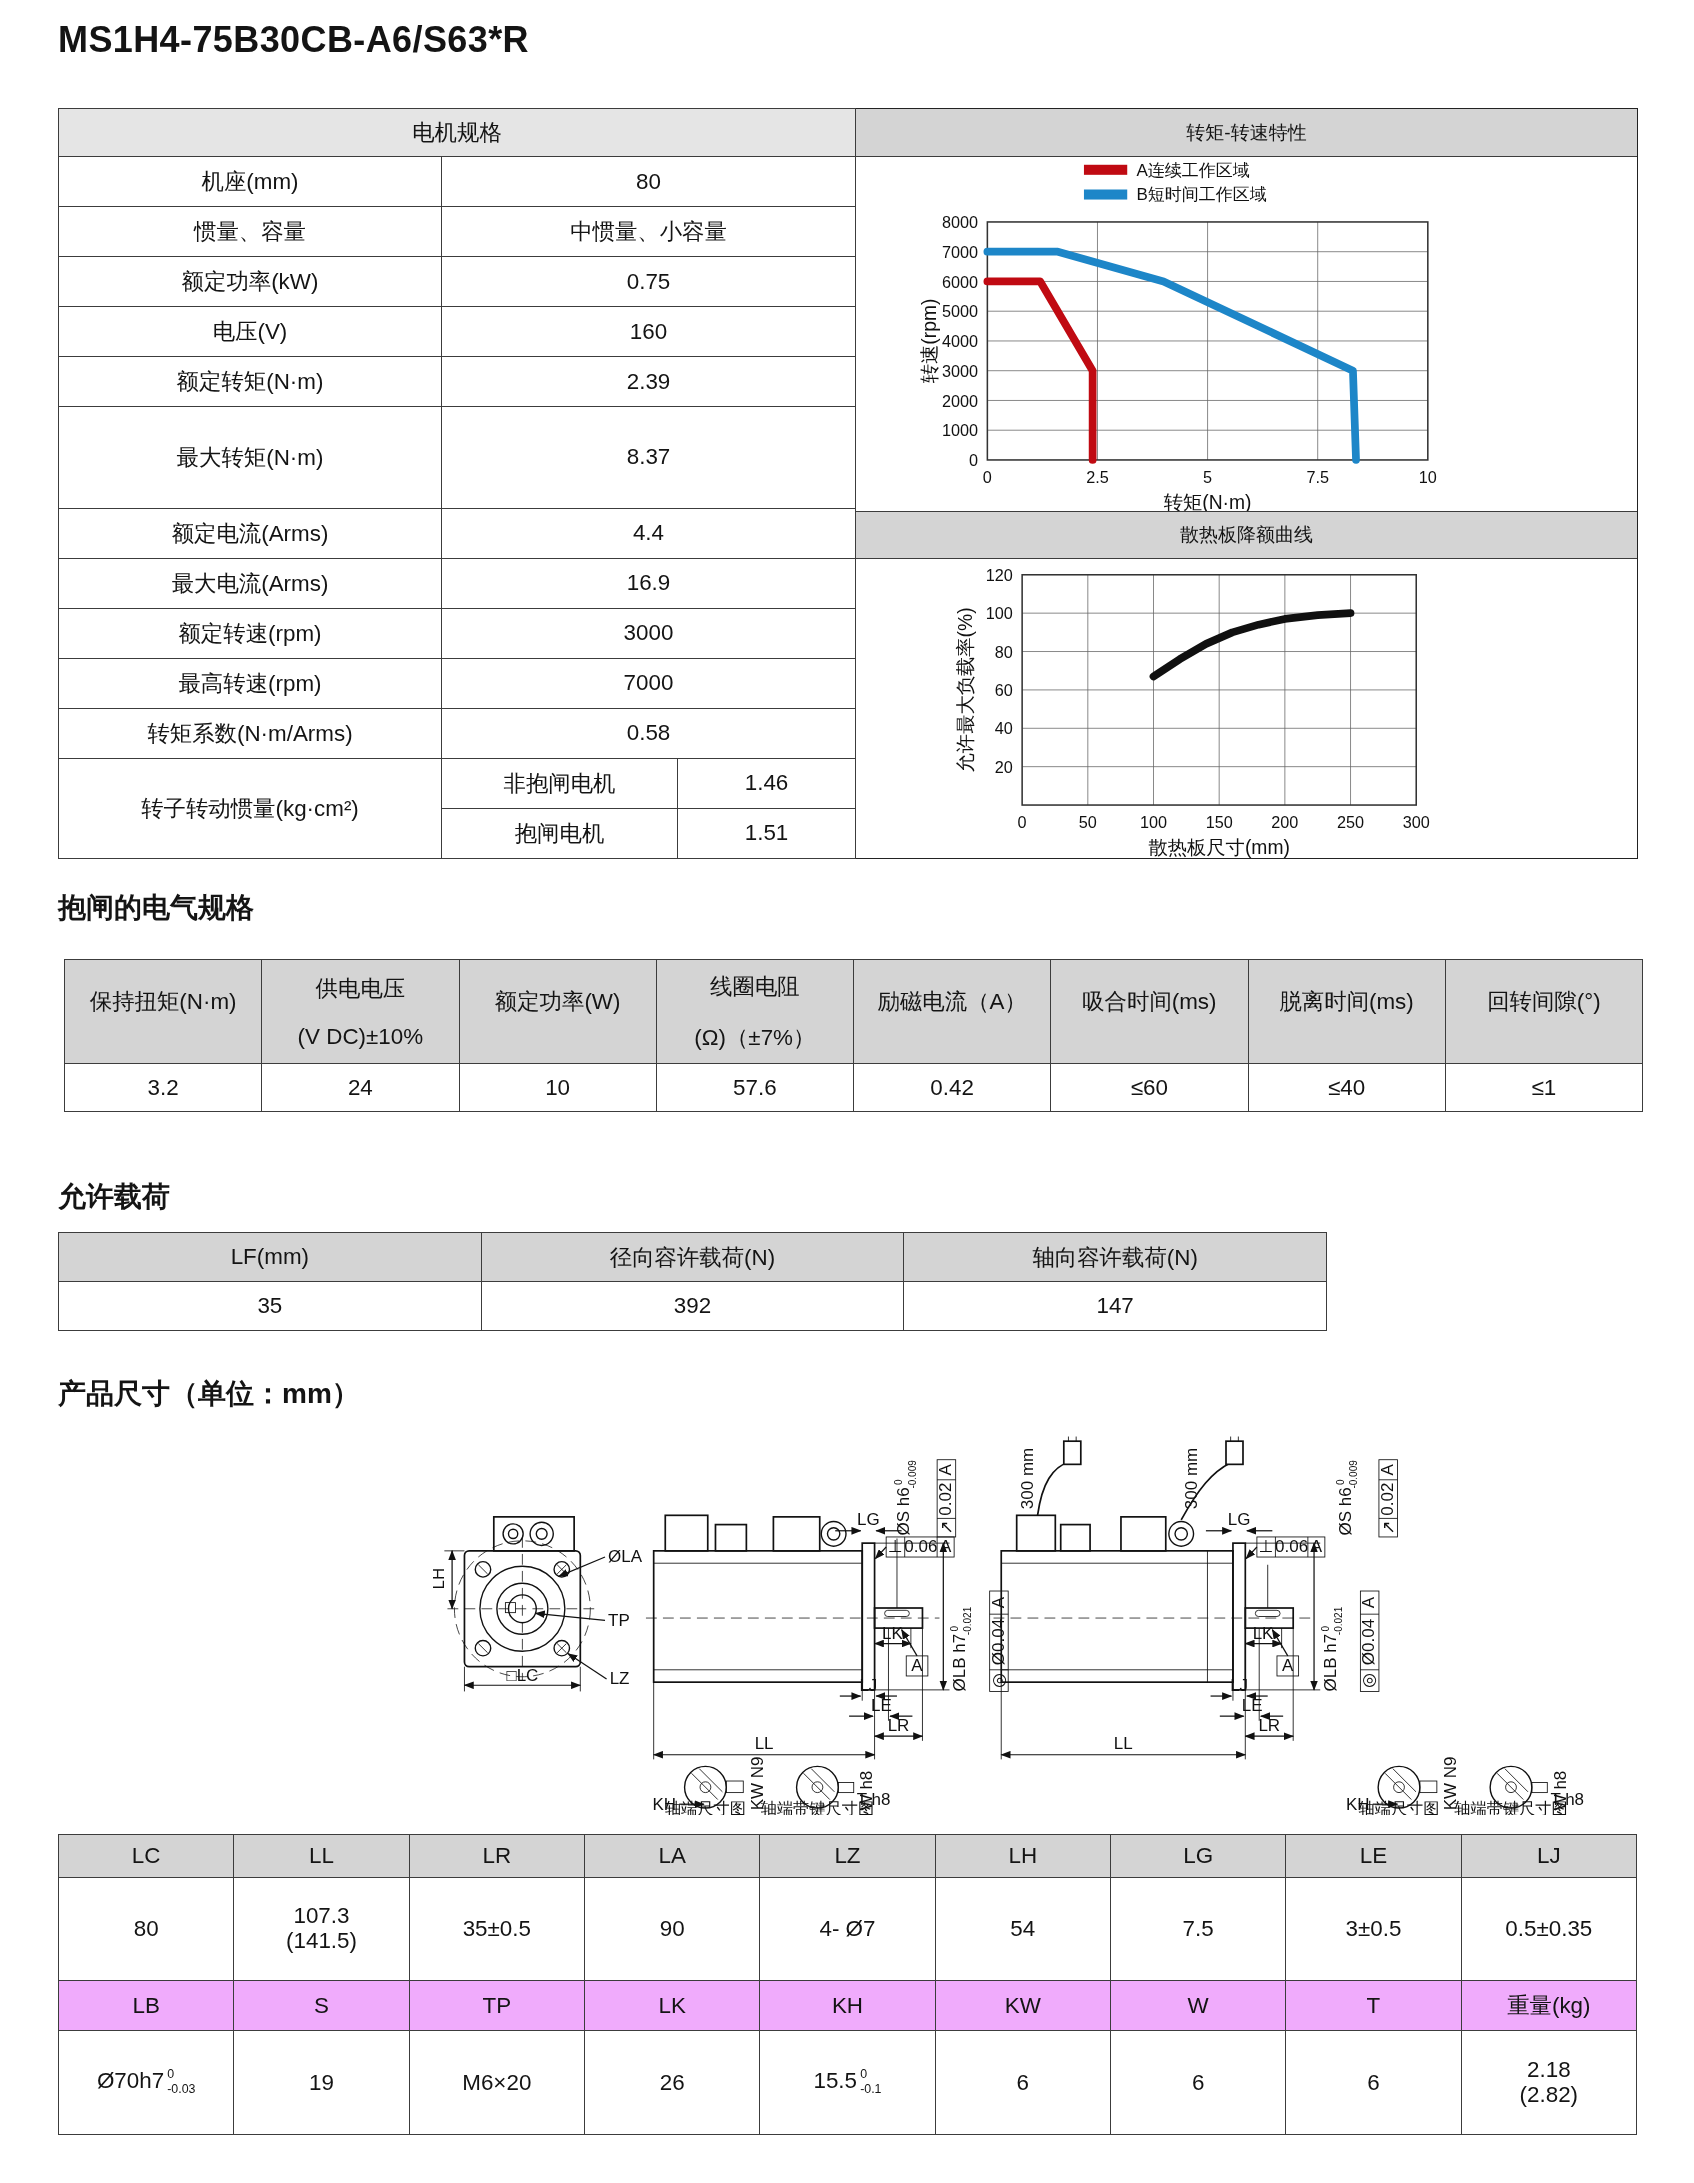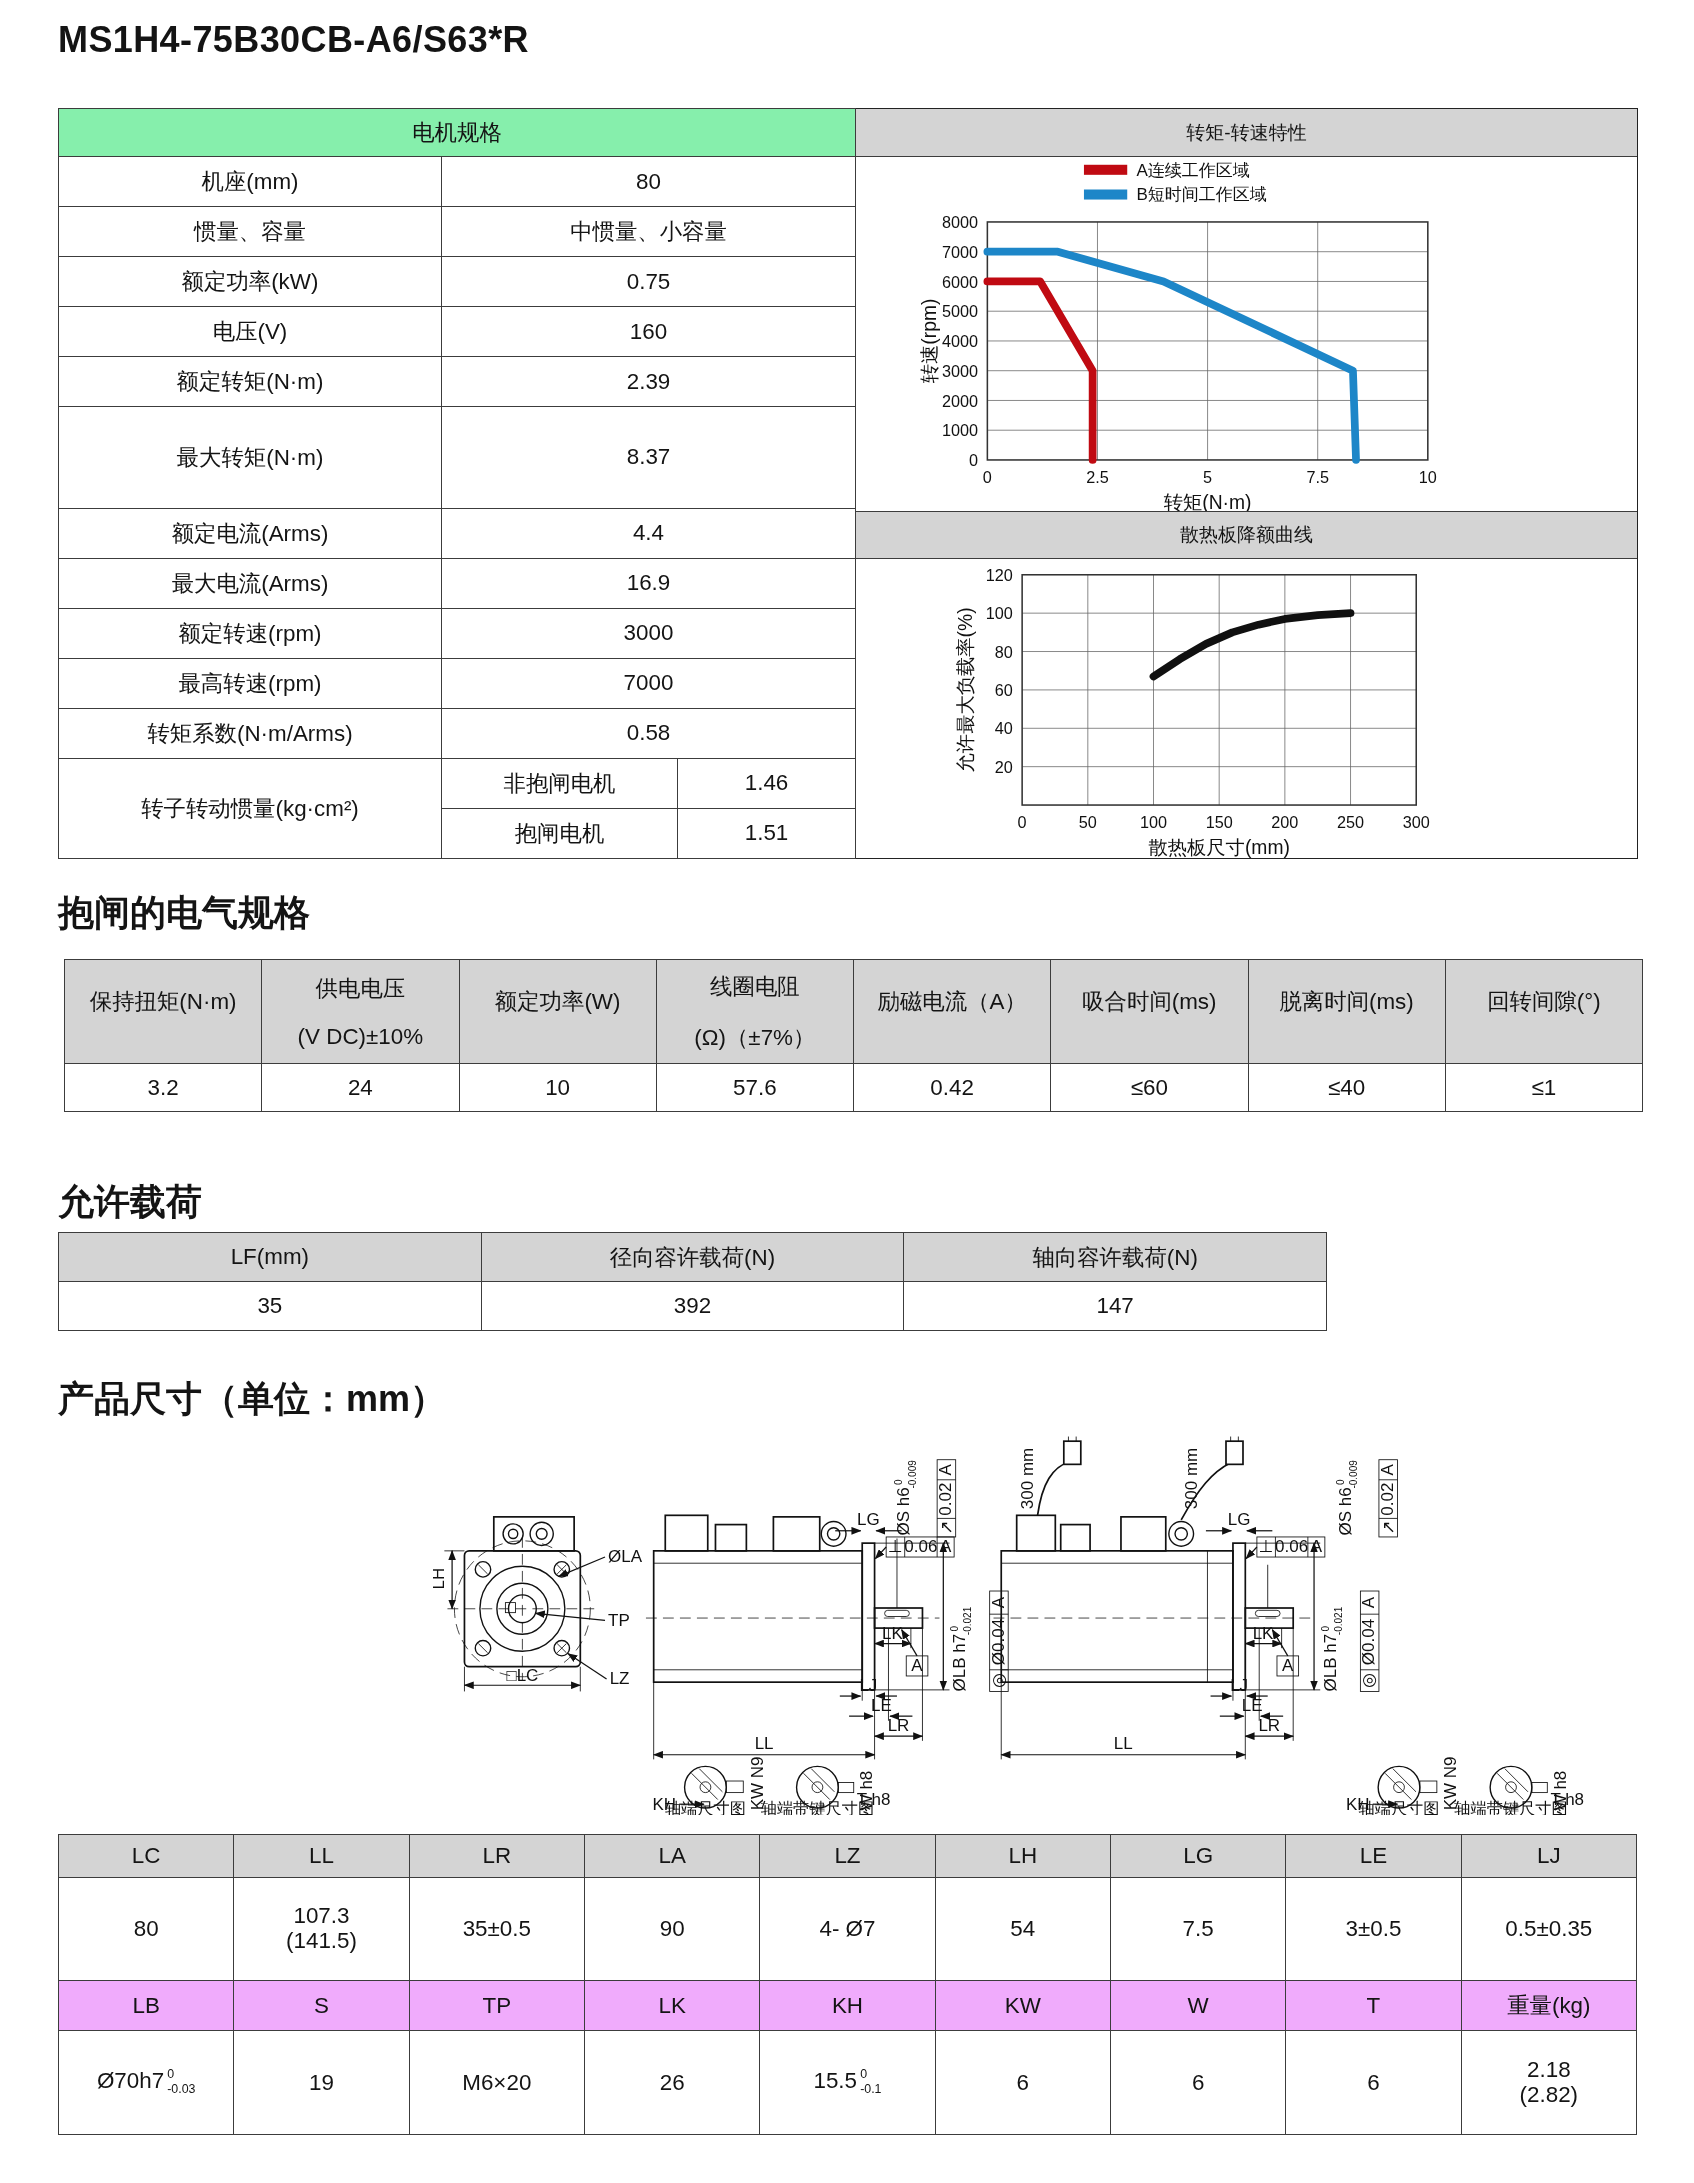--- a/index.html
+++ b/index.html
@@ -1,27 +1,27 @@
 <!DOCTYPE html>
 <html style="font-size:12.4px"><head>
 <meta charset="utf-8">
 <style>
   * { margin:0; padding:0; box-sizing:border-box; }
   html,body { background:#fff; }
   .page { position:relative; width:1695px; height:2183px; background:#fff;
           font-family:"Liberation Sans","DejaVu Sans",sans-serif; color:#141414; }
   h1.title { position:absolute; left:58px; top:18.6px; font-size:36px; font-weight:700; letter-spacing:0.4px; }
-  h2.sec { position:absolute; left:58px; font-size:36px; font-weight:700; }
+  h2.sec { position:absolute; left:58px; font-size:28px; font-weight:700; }
 
   
   .sec1 { position:absolute; left:58px; top:108px; width:1579px; height:751px; display:flex; }
   table { border-collapse:collapse; table-layout:fixed; }
   td { border:1.2px solid #3c3c3c; text-align:center; vertical-align:middle; font-size:22.4px; padding:1.5px 4.6px; }
   .spec { width:796px; border:1.5px solid #222; }
-  .spec .hdr { background:#86efac; height:48px; font-size:24px; }
+  .spec .hdr { background:#e5e5e5; height:48px; font-size:24px; }
   .spec .r { height:50px; }
   .spec .tall { height:101px; }
   .spec col.c1{width:383px} .spec col.c2{width:236px} .spec col.c3{width:178px}
 
   .chartpanel { width:782px; border:1.5px solid #222; border-left:none; background:#fff; }
   .phdr { height:48px; background:#d4d4d4; border-bottom:1.2px solid #3c3c3c; display:flex; align-items:center; justify-content:center; font-size:19px; }
   .phdr2 { border-top:1.2px solid #3c3c3c;font-family:Liberation Serif, serif; }
   svg.chart { display:block; }
   .grid { stroke:#666; stroke-width:1; }
   .axisbox { fill:none; stroke:#333; stroke-width:2; }

